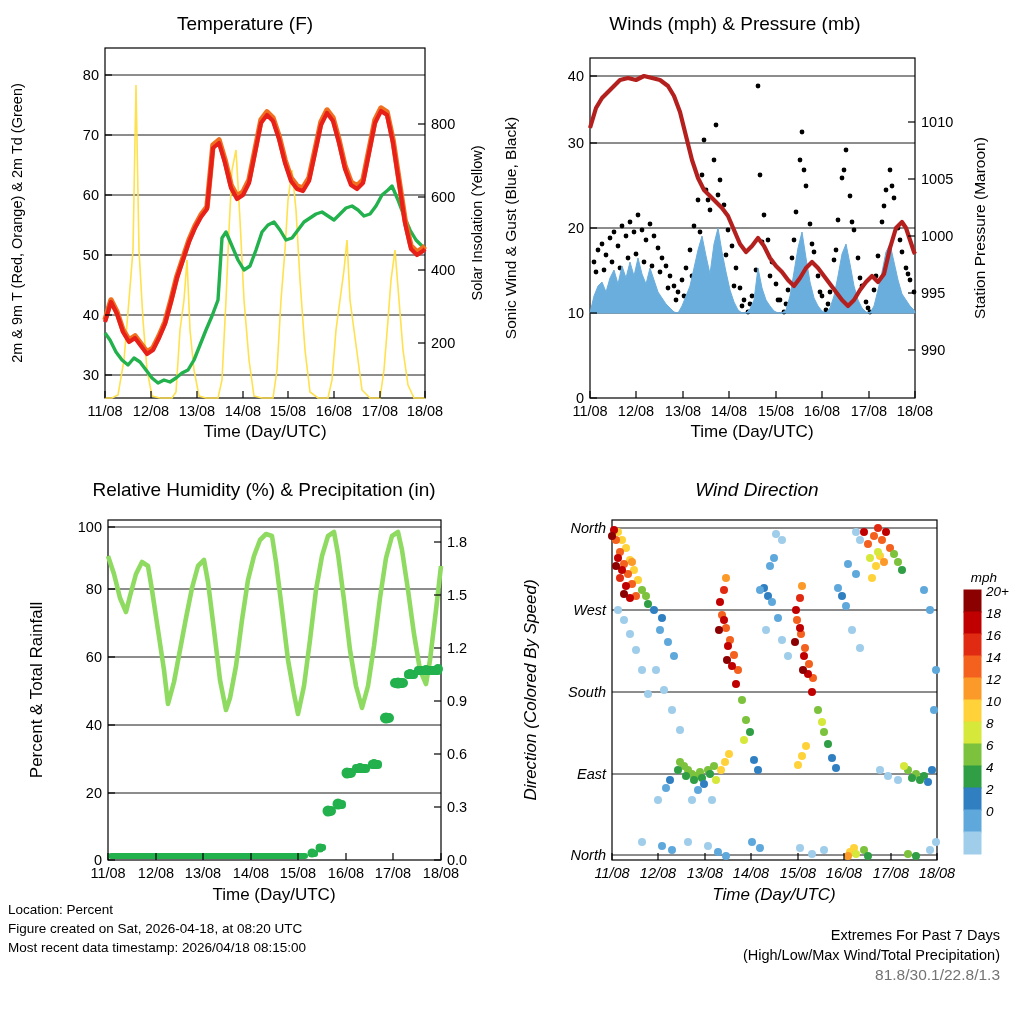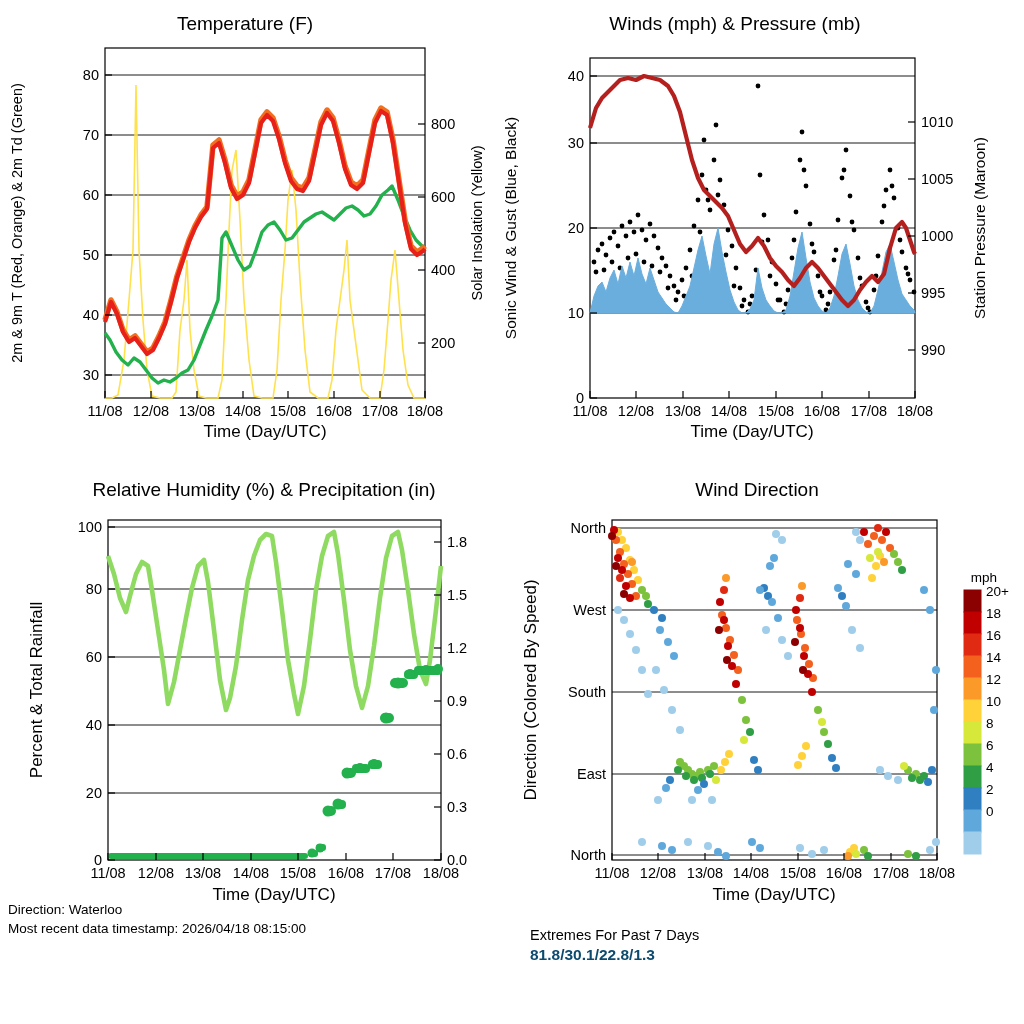--- a/index.html
+++ b/index.html
@@ -7,22 +7,22 @@
     width:1024px;height:1024px;background:#ffffff;
     font-family:"Liberation Sans", sans-serif;
     color:#000;overflow:hidden;position:relative;
   }
   .panel{position:absolute;}
   svg{display:block;}
   text{font-family:"Liberation Sans", sans-serif;}
   .ticklab{font-size:14.5px;}
   .footer{position:absolute;left:8px;top:900px;font-size:13.5px;line-height:19px;}
   .footer div{white-space:nowrap;}
-  .extremes{position:absolute;left:530px;top:925px;width:470px;text-align:left;font-size:14.5px;line-height:20px;}
-  .extremes .val{color:#0c4a6e;font-weight:bold;font-size:15.5px;}
+  .extremes{position:absolute;left:530px;top:925px;width:470px;text-align:right;font-size:14.5px;line-height:20px;}
+  .extremes .val{color:#737373;font-weight:normal;font-size:15.5px;}
 </style>
 </head>
 <body>
 
 <div class="panel" style="left:0;top:0;width:512px;height:440px;">
   <svg width="512" height="440" viewBox="0 0 512 440">
     <text x="245" y="30" text-anchor="middle" font-size="19">Temperature (F)</text>
 
     <rect x="105" y="48" width="320" height="350" fill="none" stroke="#000" stroke-width="1.2"></rect>
 
@@ -438,21 +438,21 @@
       <text x="330" y="408">16/08</text>
       <text x="377" y="408">17/08</text>
       <text x="425" y="408">18/08</text>
     </g>
 
     <text x="258" y="430" text-anchor="middle" font-size="17">Time (Day/UTC)</text>
     <text x="26" y="220" text-anchor="middle" font-size="17" transform="rotate(-90 26 220)">Percent &amp; Total Rainfall</text>
   </svg>
 </div>
 
-<div class="panel" style="left:512px;top:470px;width:512px;height:440px;">
+<div class="panel" style="left:512px;top:470px;width:512px;height:440px;font-style:italic;">
   <svg width="512" height="440" viewBox="0 0 512 440">
     <text x="245" y="26" text-anchor="middle" font-size="19">Wind Direction</text>
 
     <rect x="100" y="50" width="325" height="340" fill="none" stroke="#000" stroke-width="1.2"></rect>
     <g stroke="#000" stroke-width="0.9">
       <line x1="100" y1="58" x2="425" y2="58"></line>
       <line x1="100" y1="140" x2="425" y2="140"></line>
       <line x1="100" y1="222" x2="425" y2="222"></line>
       <line x1="100" y1="304" x2="425" y2="304"></line>
       <line x1="100" y1="385" x2="425" y2="385"></line>
@@ -723,20 +723,22 @@
         <text x="474" y="280">6</text>
         <text x="474" y="302">4</text>
         <text x="474" y="324">2</text>
         <text x="474" y="346">0</text>
       </g>
     </g>
   </svg>
 </div>
 
 <div class="footer">
-  <div>Direction: Waterloo</div>
+  <div>Location: Percent</div>
+  <div>Figure created on Sat, 2026-04-18, at 08:20 UTC</div>
   <div>Most recent data timestamp: 2026/04/18 08:15:00</div>
 </div>
 
 <div class="extremes">
   <div>Extremes For Past 7 Days</div>
+  <div>(High/Low/Max Wind/Total Precipitation)</div>
   <div class="val">81.8/30.1/22.8/1.3</div>
 </div>
 
 </body></html>

